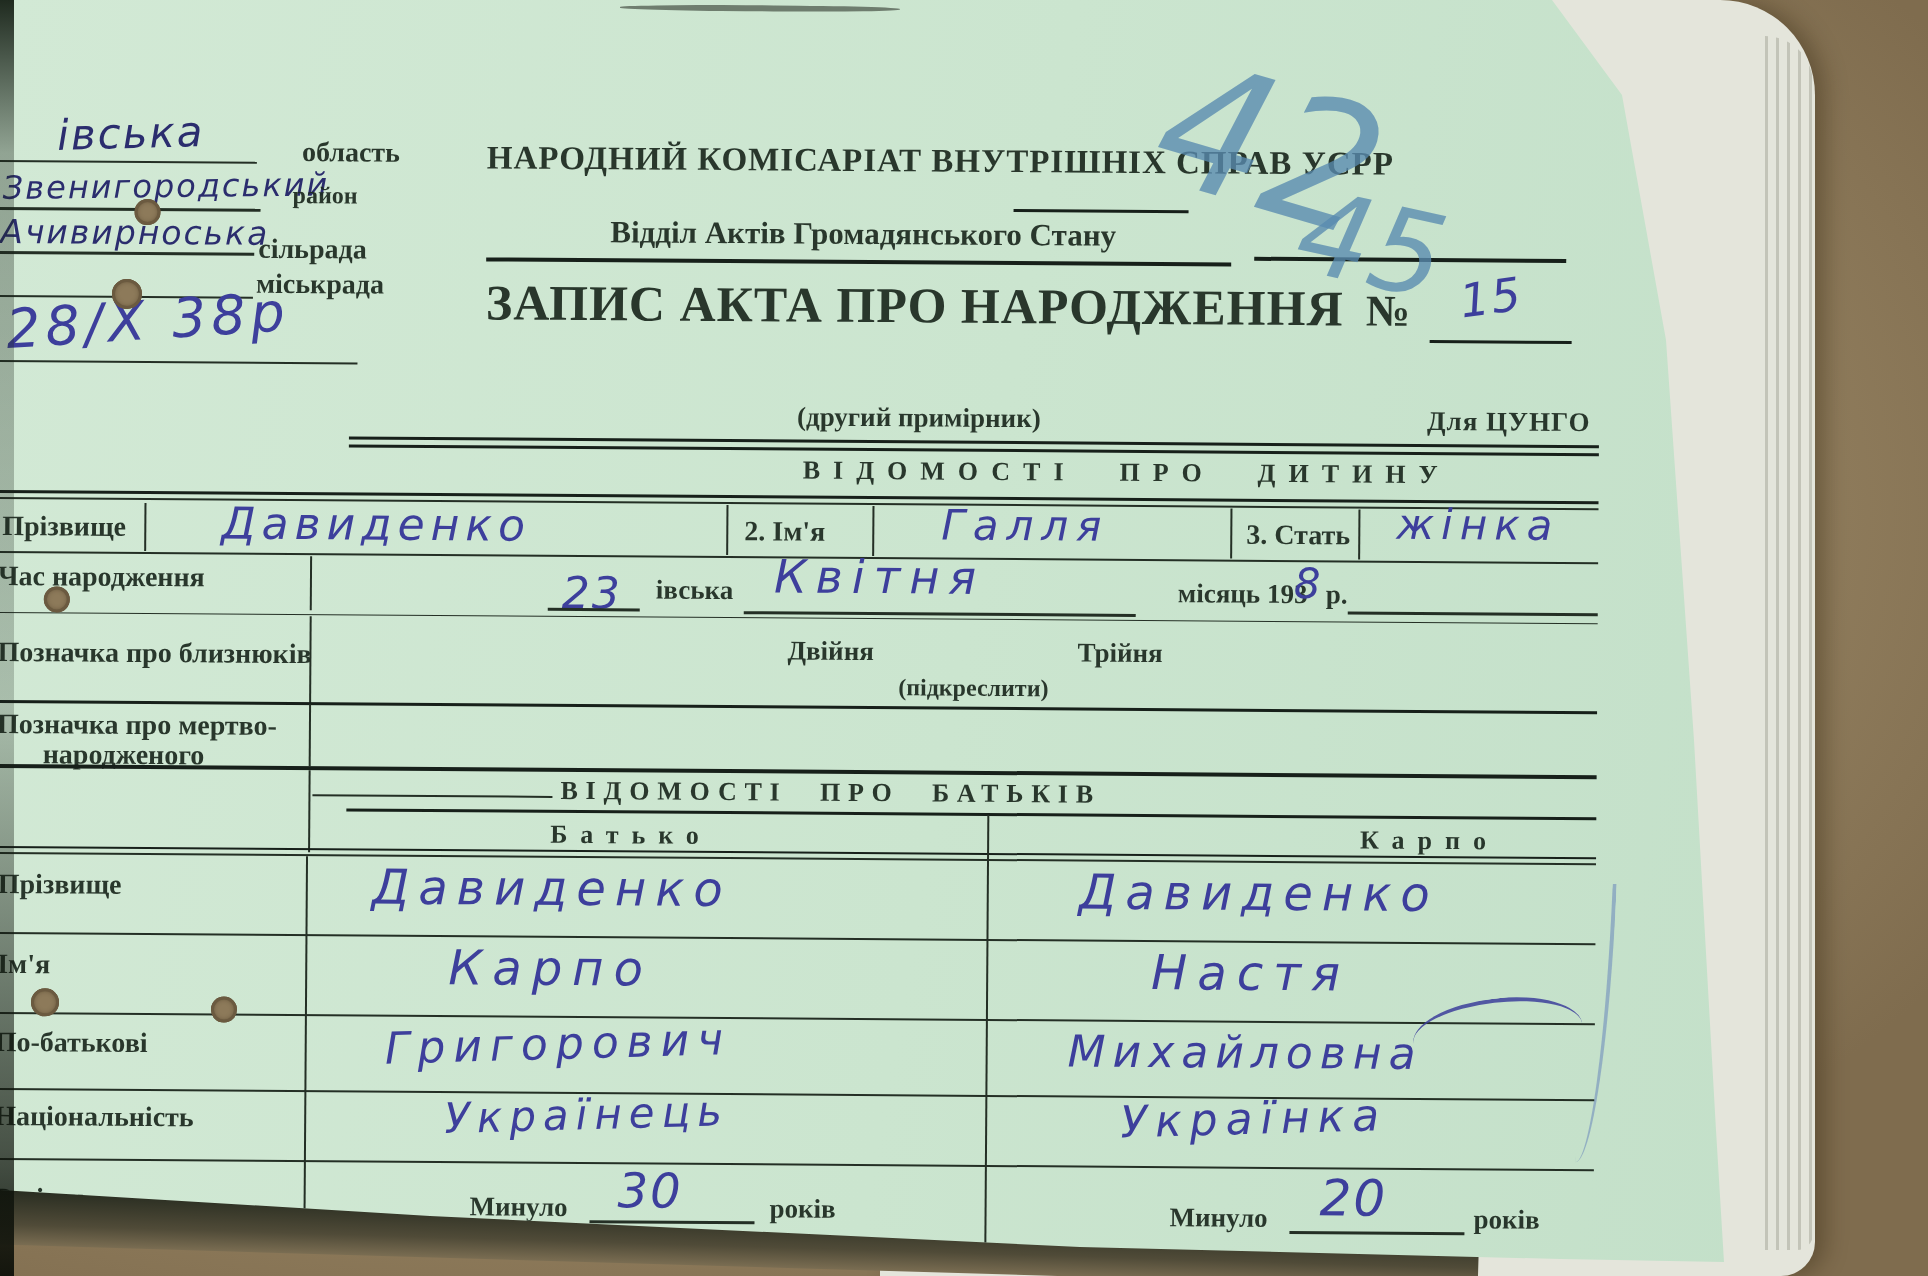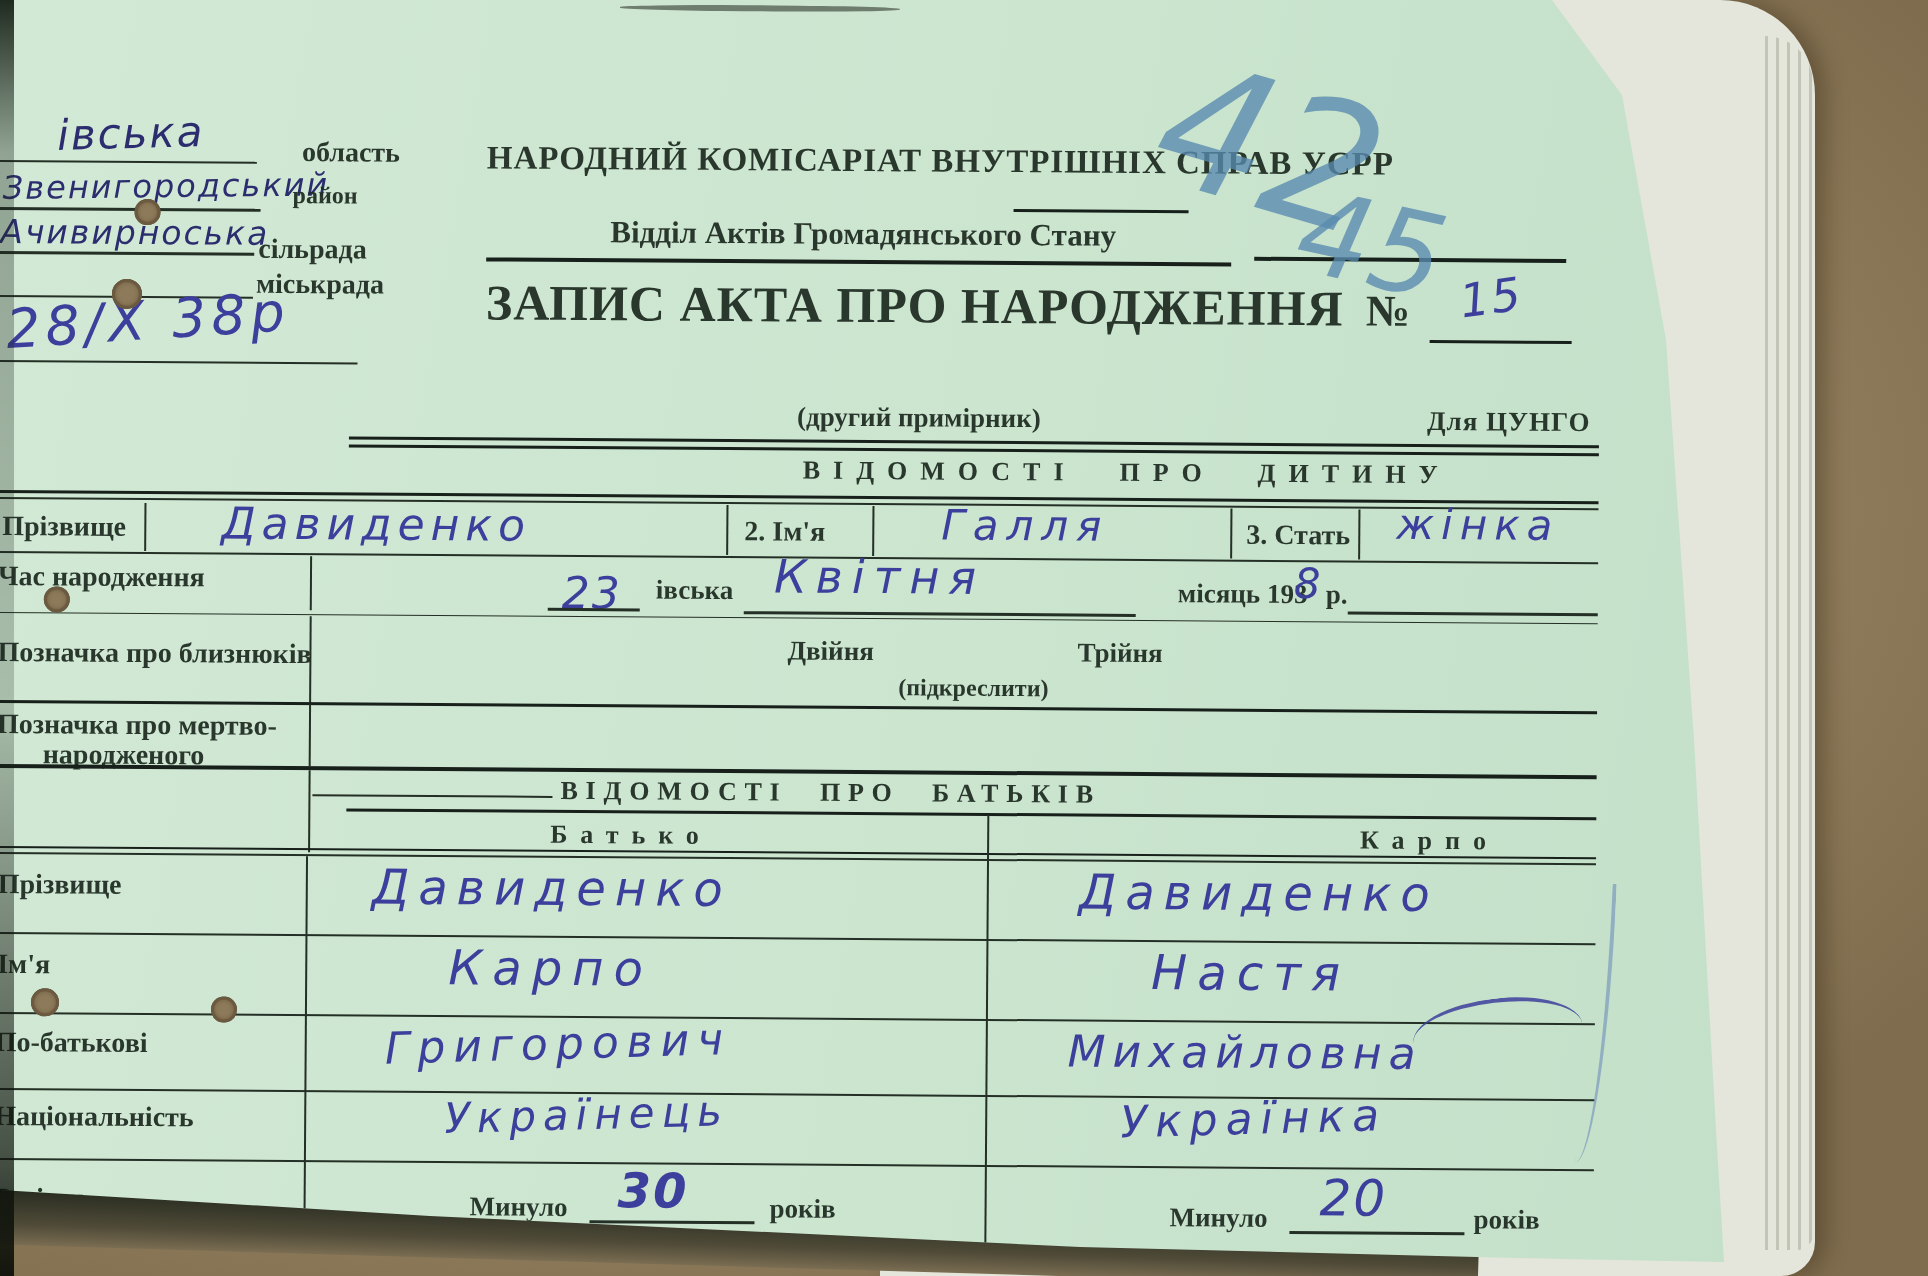--- a/index.html
+++ b/index.html
@@ -156,21 +156,21 @@
       <div class="flourish" style="left:1420px;top:988px;"></div>
       <div class="ln" style="left:0;top:1088px;width:1602px;"></div>
 
       <span class="pr" style="left:2px;top:1100px;font-size:28px;">Національність</span>
       <span class="hw" style="left:452px;top:1086px;font-size:42px;letter-spacing:7px;transform:rotate(-2deg);">Українець</span>
       <span class="hw" style="left:1128px;top:1084px;font-size:44px;letter-spacing:8px;transform:rotate(-2deg);">Українка</span>
       <div class="ln" style="left:0;top:1158px;width:1602px;"></div>
 
       <span class="pr" style="left:2px;top:1182px;font-size:28px;letter-spacing:.3em;">В і к</span>
       <span class="pr" style="left:478px;top:1188px;font-size:27px;">Минуло</span>
-      <span class="hw" style="left:626px;top:1158px;font-size:48px;font-weight:bold;">30</span>
+      <span class="hw" style="left:626px;top:1158px;font-size:48px;">30</span>
       <div class="ln" style="left:598px;top:1216px;width:165px;height:3px;"></div>
       <span class="pr" style="left:778px;top:1188px;font-size:27px;">років</span>
       <span class="pr" style="left:1178px;top:1194px;font-size:27px;">Минуло</span>
       <span class="hw" style="left:1328px;top:1160px;font-size:50px;">20</span>
       <div class="ln" style="left:1298px;top:1222px;width:175px;height:3px;"></div>
       <span class="pr" style="left:1482px;top:1194px;font-size:27px;">років</span>
 
       <span class="pencil" style="left:1160px;top:38px;font-size:175px;transform:rotate(16deg);">42</span>
       <span class="pencil" style="left:1300px;top:168px;font-size:115px;transform:rotate(12deg);">45</span>
       <div class="pencil-line" style="left:1588px;top:872px;"></div>

